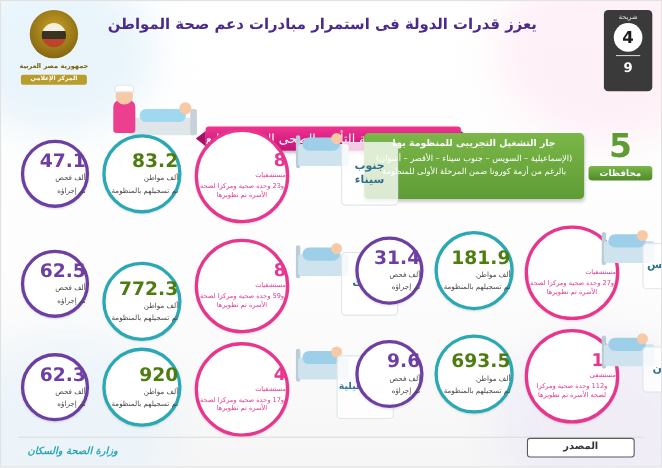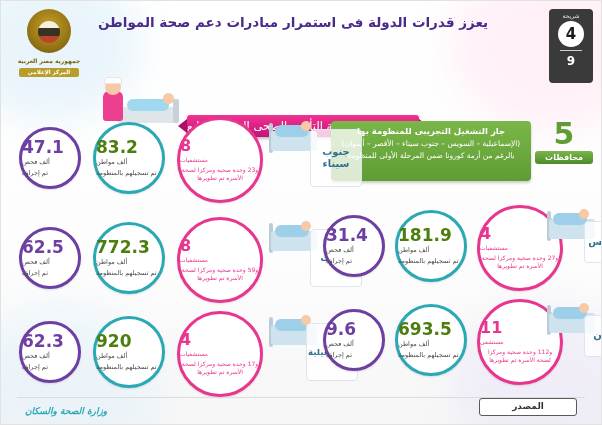--- a/index.html
+++ b/index.html
@@ -116,21 +116,21 @@
   }
   .gov-badge .bar{
     margin-top:2px;background:linear-gradient(180deg,#7ab648,#4f8a2a);
     color:#fff;font-size:8px;font-weight:bold;border-radius:3px;padding:2px 4px;
   }
 
   
   .row{position:absolute;height:82px;}
   .bubble{
     position:absolute;border-radius:50%;
-    display:flex;flex-direction:column;align-items:flex-end;justify-content:center;
+    display:flex;flex-direction:column;align-items:flex-start;justify-content:center;
     box-sizing:border-box;text-align:center;
     box-shadow:0 1px 2px rgba(0,0,0,.12);
   }
   .bubble .big{font-weight:bold;line-height:1;}
   .bubble .sm{font-size:6.5px;line-height:1.25;margin-top:2px;}
   .b-purple{width:62px;height:62px;border:3px solid #6e3fa3;background:#fff;}
   .b-purple .big{font-size:17px;color:#6e3fa3;}
   .b-purple .sm{color:#4a4a4a;}
   .b-teal{width:72px;height:72px;border:3px solid #2aa9b5;background:#fff;}
   .b-teal .big{font-size:17px;color:#4d7c0f;}
@@ -238,21 +238,21 @@
     </div>
     <div class="govbox" style="left:262px;top:10px;">جنوب سيناء</div>
   </div>
 
   <div class="row" style="left:10px;top:218px;width:320px;">
     <div class="bubble b-purple" style="left:8px;top:8px;">
       <div class="big">62.5</div>
       <div class="sm">ألف فحص</div>
       <div class="sm">تم إجراؤه</div>
     </div>
-    <div class="bubble b-teal" style="left:82px;top:3px;">
+    <div class="bubble b-teal" style="left:82px;top:19px;">
       <div class="big">772.3</div>
       <div class="sm">ألف مواطن</div>
       <div class="sm">تم تسجيلهم بالمنظومة</div>
     </div>
     <div class="bubble b-pink" style="left:166px;top:-2px;">
       <div class="big">8</div>
       <div class="sm">مستشفيات</div>
       <div class="sm">و59 وحدة صحية ومركزا لصحة الأسرة تم تطويرها</div>
     </div>
     <div class="bedart" style="left:256px;top:-4px;">

